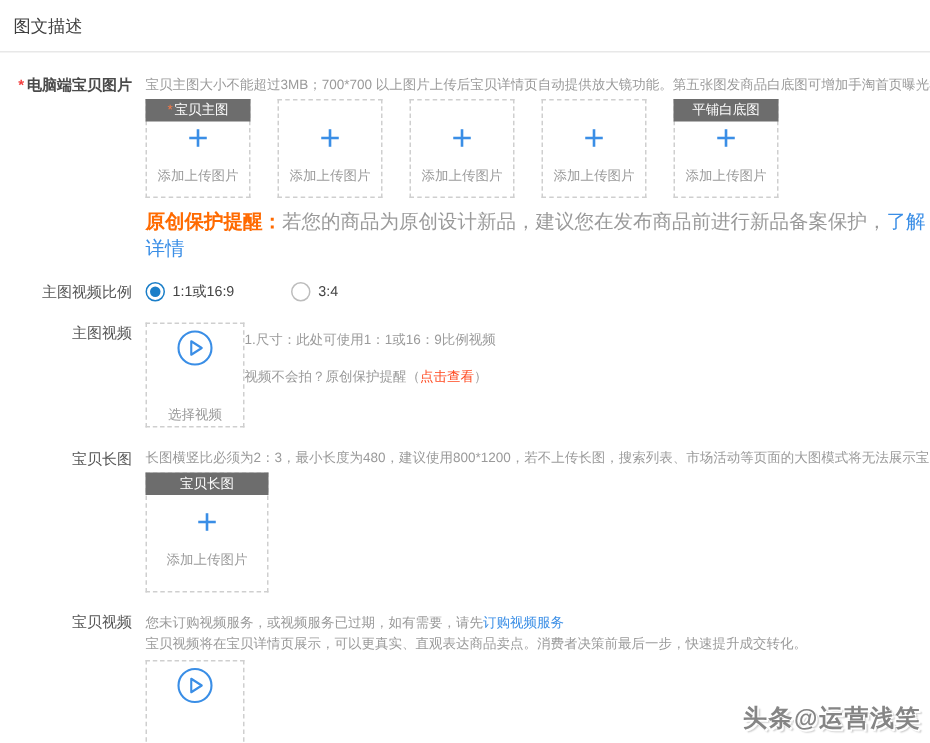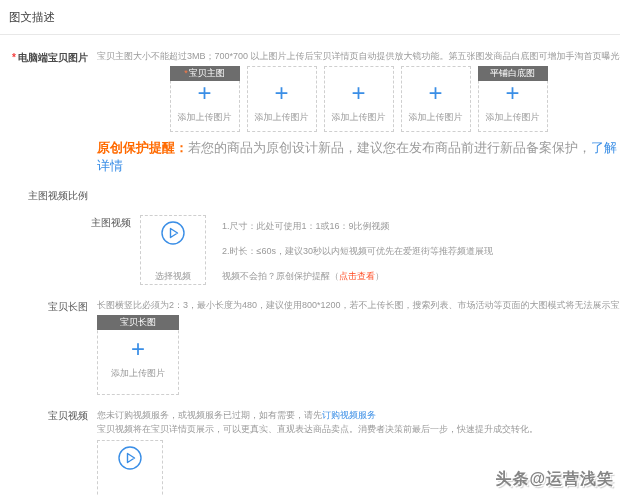--- a/index.html
+++ b/index.html
@@ -15,21 +15,21 @@
   .label-col{width:88px;flex:none;text-align:right;padding-right:9px;font-size:10px;color:#555;line-height:14px;padding-top:1px;}
   .label-col.bold{font-weight:bold;color:#4a4a4a;}
   .req{color:#f43d3d;margin-right:2px;font-size:10px;}
   .content{flex:1;min-width:0;}
   .desc{font-size:9px;color:#9a9a9a;line-height:13px;white-space:nowrap;}
   a.blue{color:#3a8ee6;text-decoration:none;cursor:pointer;}
   a.redlink{color:#ff4a21;text-decoration:none;cursor:pointer;}
   .notice{font-size:13px;color:#9a9a9a;margin-top:7px;}
   .notice b{color:#ff6a00;font-weight:bold;}
   
-  .boxes-row{display:flex;gap:7px;margin-top:3px;justify-content:center;}
+  .boxes-row{display:flex;gap:18px;margin-top:3px;}
   .ubox{
     position:relative;width:70px;height:66px;flex:none;
     border:1px dashed #cfcfcf;background:#fff;
     display:flex;flex-direction:column;align-items:center;justify-content:center;
     cursor:pointer;box-sizing:border-box;
   }
   .ubox .tab{
     position:absolute;top:-1px;left:-1px;right:-1px;height:15px;
     background:#6d6d6d;color:#fff;font-size:9px;line-height:15px;text-align:center;
   }
@@ -42,28 +42,28 @@
   .vlabel{font-size:9px;color:#9a9a9a;margin-top:20px;}
   
   .radio-row{display:flex;align-items:center;gap:5px;margin-right:38px;}
   .radio{width:11px;height:11px;border-radius:50%;border:1px solid #bdbdbd;background:#fff;position:relative;flex:none;cursor:pointer;}
   .radio.sel{border-color:#1a7ec8;}
   .radio.sel::after{content:"";position:absolute;left:2px;top:2px;right:2px;bottom:2px;border-radius:50%;background:#1a7ec8;}
   .radio-label{font-size:9.5px;color:#444;}
   .ratio-content{display:flex;align-items:center;padding-top:0;}
   
   .mv-flex{display:flex;}
-  .tips{margin-left:16px;font-size:9px;color:#9a9a9a;}
+  .tips{margin-left:0;font-size:9px;color:#9a9a9a;}
   .tips .tip{margin-bottom:13px;line-height:12px;}
   .tips .tip:first-child{margin-top:5px;}
   .helpline{font-size:9px;color:#9a9a9a;}
   
   .sec1{margin-bottom:13px;}
   .sec2{margin-bottom:12px;}
-  .sec3{margin-bottom:14px;padding-left:43px;}
+  .sec3{margin-bottom:14px;}
   .sec4{margin-bottom:13px;}
   .longbox-wrap{margin-top:3px;}
   .iv-lines{font-size:9px;color:#9a9a9a;line-height:14px;}
   .iv-box{margin-top:4px;}
   .watermark{
     position:absolute;right:6px;bottom:5px;
     font-size:16px;font-weight:bold;color:#858585;letter-spacing:1px;
     text-shadow:1px 1px 0 #fff,-1px -1px 0 #fff,2px 2px 1px #cfcfcf;
   }
 </style>
@@ -113,38 +113,47 @@
         </div>
       </div>
       <div class="notice">
         <b>原创保护提醒：</b><span>若您的商品为原创设计新品，建议您在发布商品前进行新品备案保护，</span><a class="blue">了解详情</a>
       </div>
     </div>
   </div>
 
   <div class="row sec2">
     <div class="label-col">主图视频比例</div>
+    <div class="content ratio-content">
+      <div class="radio-row">
+        <span class="radio sel"></span>
+        <span class="radio-label">1:1或16:9</span>
+      </div>
+      <div class="radio-row">
+        <span class="radio"></span>
+        <span class="radio-label">3:4</span>
+      </div>
+    </div>
   </div>
 
   <div class="row sec3">
     <div class="label-col">主图视频</div>
     <div class="content">
       <div class="mv-flex">
         <div class="ubox video">
           <div class="playwrap">
             <svg width="26" height="26" viewBox="0 0 26 26">
               <circle cx="13" cy="13" r="11" fill="none" stroke="#3a8ee6" stroke-width="1.4"></circle>
               <path d="M10.5 8.5 L17.5 13 L10.5 17.5 Z" fill="none" stroke="#3a8ee6" stroke-width="1.4" stroke-linejoin="round"></path>
             </svg>
           </div>
           <div class="vlabel">选择视频</div>
         </div>
         <div class="tips">
           <div class="tip">1.尺寸：此处可使用1：1或16：9比例视频</div>
-          <div class="tip">2.时长：≤60s，建议30秒以内短视频可优先在爱逛街等推荐频道展现</div>
           <div class="helpline">
             <span>视频不会拍？原创保护提醒（</span><a class="redlink">点击查看</a><span>）</span>
           </div>
         </div>
       </div>
     </div>
   </div>
 
   <div class="row sec4">
     <div class="label-col">宝贝长图</div>

